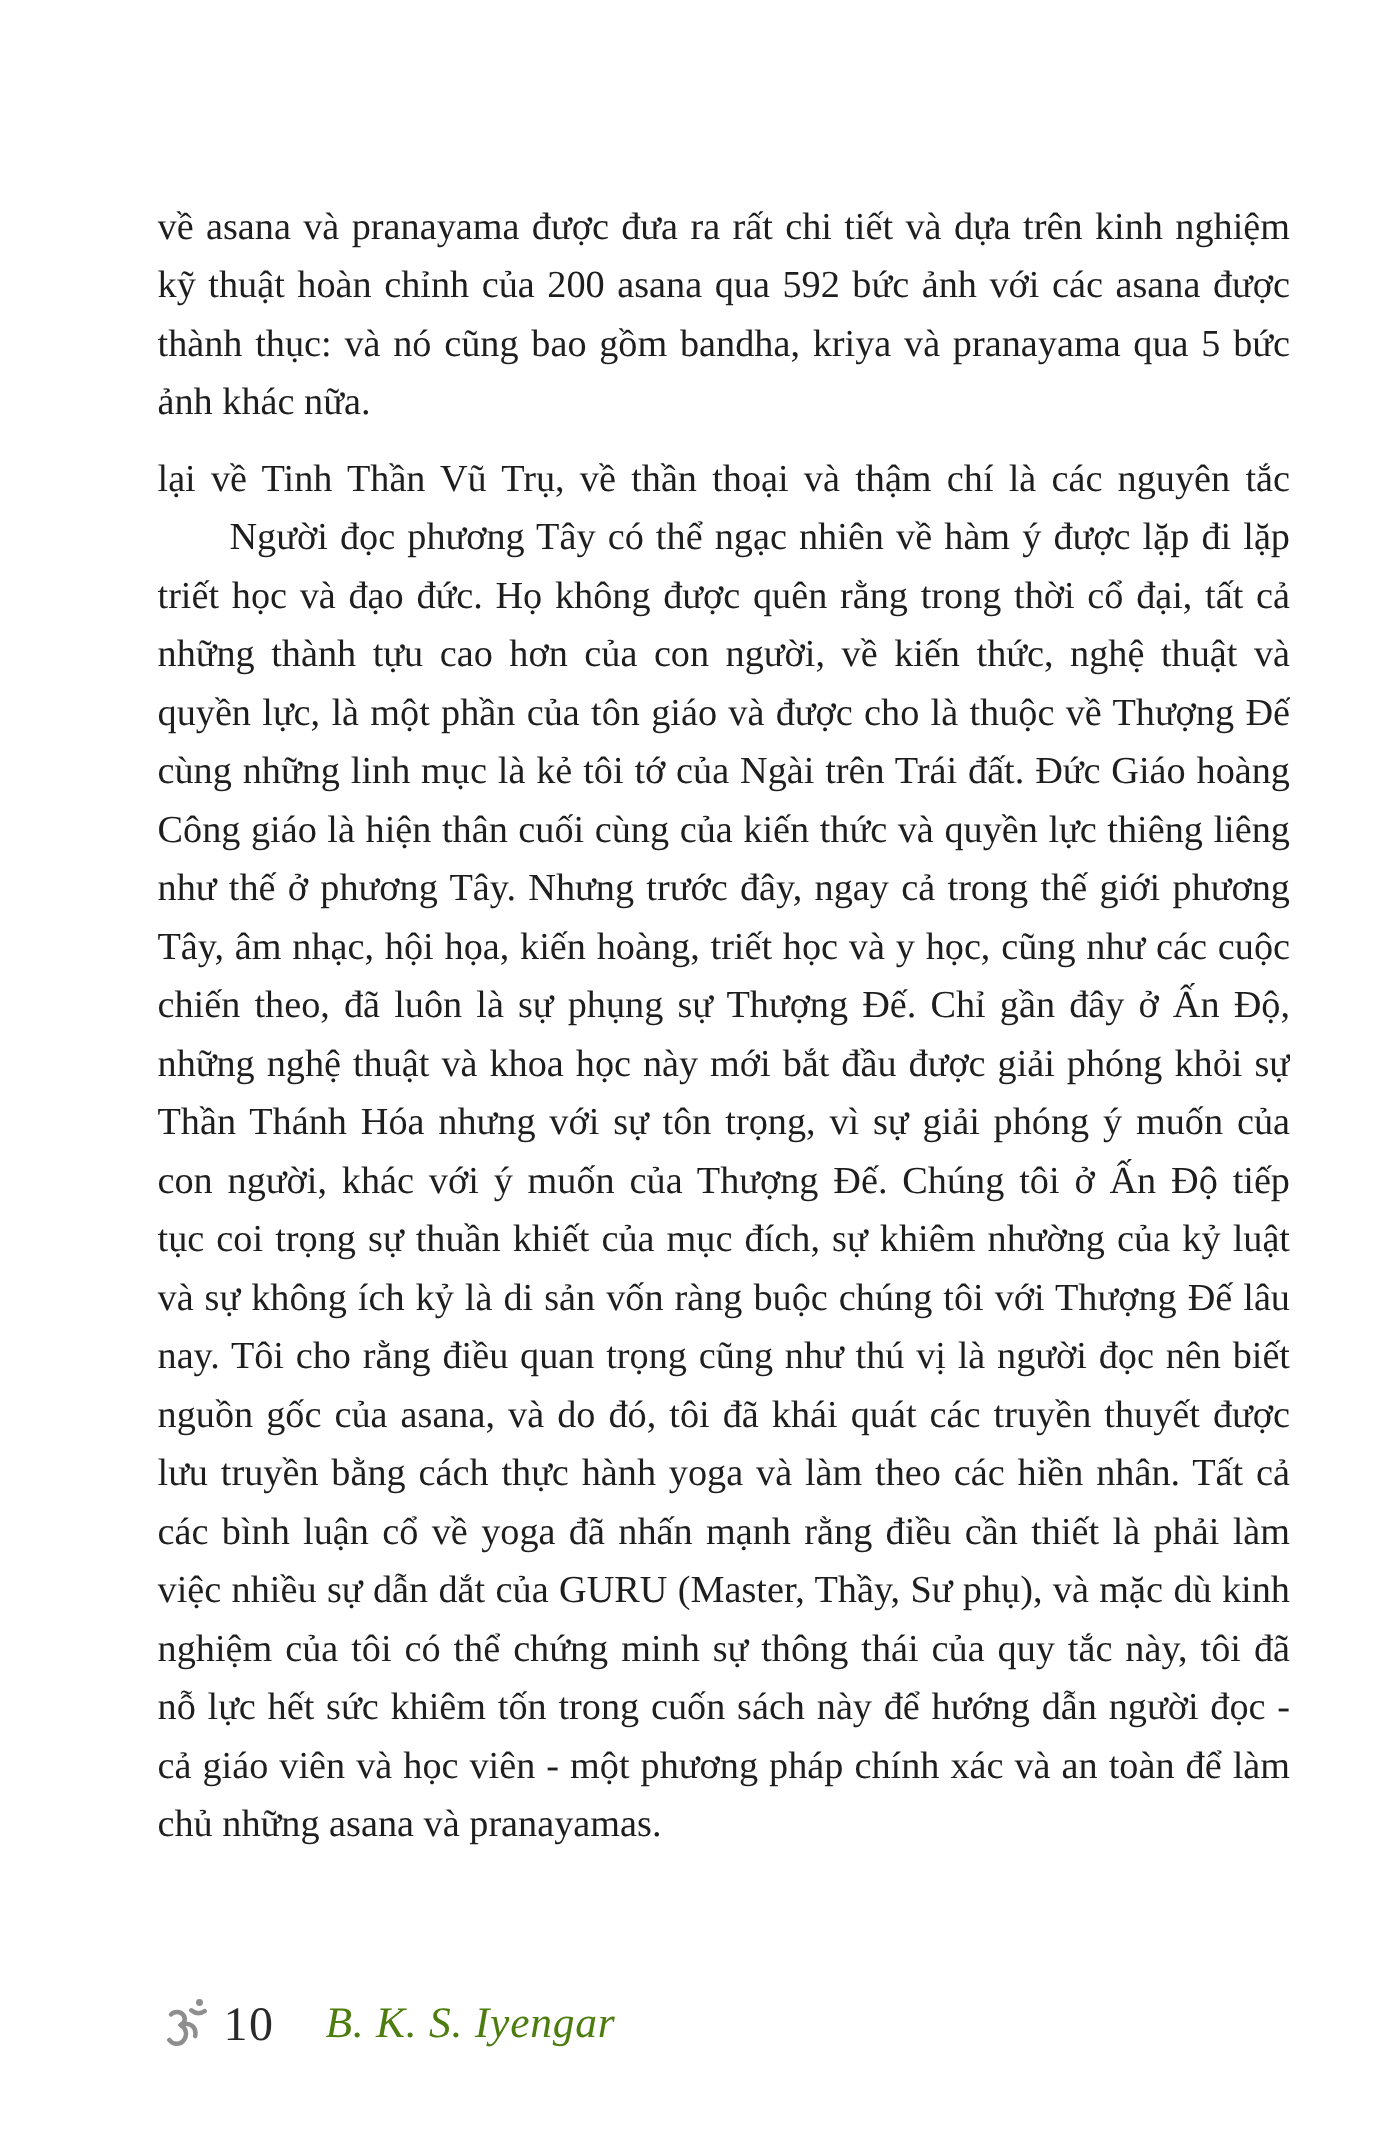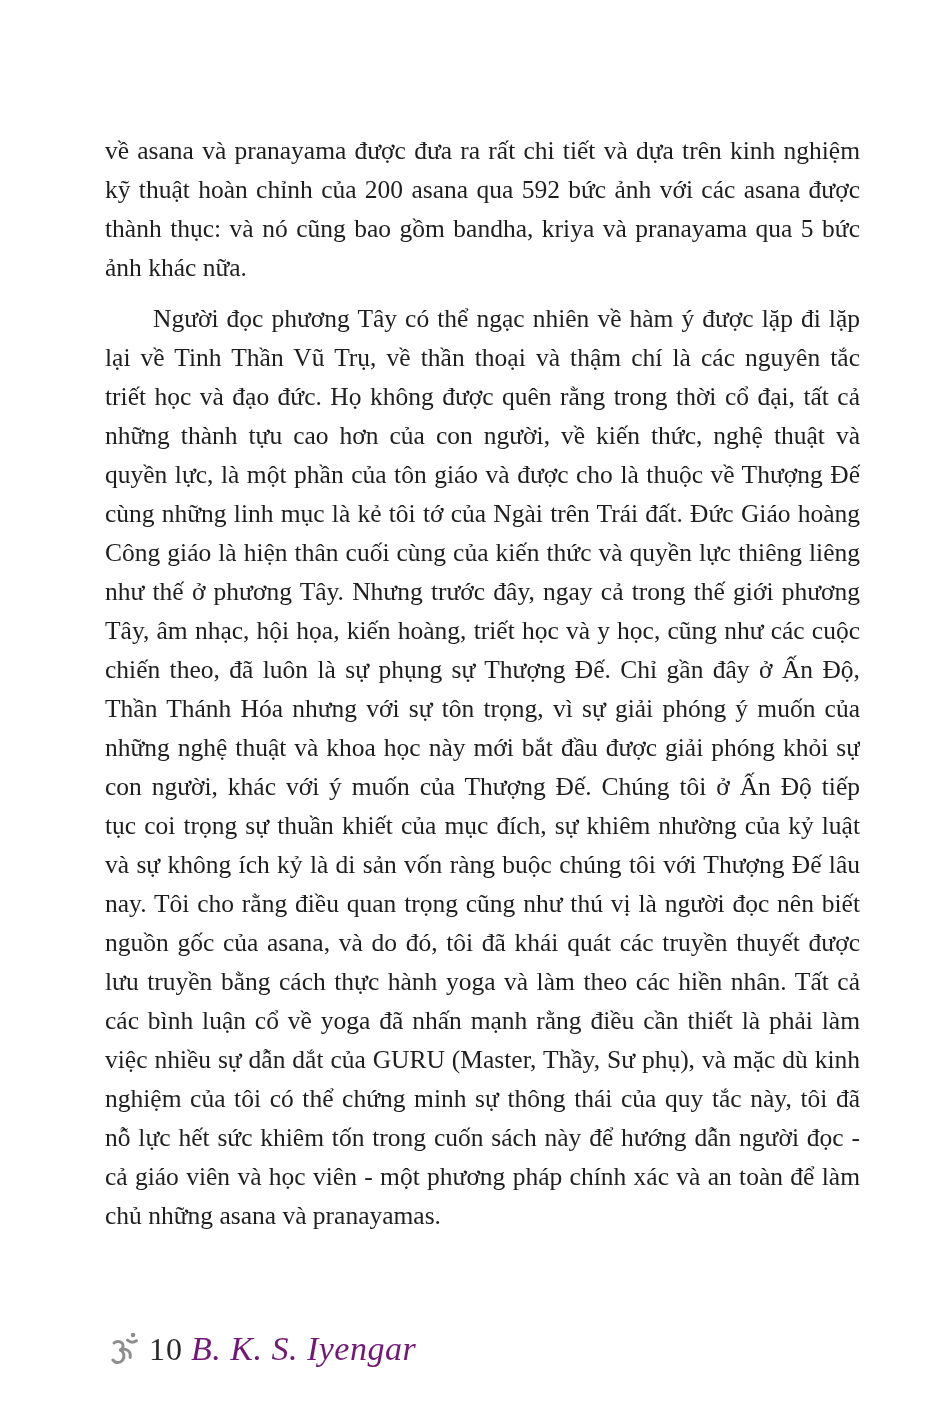--- a/index.html
+++ b/index.html
@@ -53,54 +53,54 @@
     display: flex;
     align-items: flex-end;
   }
   .page-num {
     font-size: 32px;
     color: #2a2a2a;
     margin-left: 9px;
     letter-spacing: 1px;
   }
   .author {
-    font-size: 34px;
+    font-size: 29px;
     font-style: italic;
-    color: #701a75;
-    margin-left: 8px;
+    color: #4d7c0f;
+    margin-left: 34px;
     letter-spacing: 0.5px;
   }
 </style>
 </head>
 <body>
 
 <div class="page">
 
   <main class="text-block">
 
     <section class="paragraph first">
       <div class="line">về asana và pranayama được đưa ra rất chi tiết và dựa trên kinh nghiệm</div>
       <div class="line">kỹ thuật hoàn chỉnh của 200 asana qua 592 bức ảnh với các asana được</div>
       <div class="line">thành thục: và nó cũng bao gồm bandha, kriya và pranayama qua 5 bức</div>
       <div class="line para-end">ảnh khác nữa.</div>
     </section>
 
     <section class="paragraph second">
+      <div class="line">lại về Tinh Thần Vũ Trụ, về thần thoại và thậm chí là các nguyên tắc</div>
       <div class="line indent">Người đọc phương Tây có thể ngạc nhiên về hàm ý được lặp đi lặp</div>
-      <div class="line">lại về Tinh Thần Vũ Trụ, về thần thoại và thậm chí là các nguyên tắc</div>
       <div class="line">triết học và đạo đức. Họ không được quên rằng trong thời cổ đại, tất cả</div>
       <div class="line">những thành tựu cao hơn của con người, về kiến thức, nghệ thuật và</div>
       <div class="line">quyền lực, là một phần của tôn giáo và được cho là thuộc về Thượng Đế</div>
       <div class="line">cùng những linh mục là kẻ tôi tớ của Ngài trên Trái đất. Đức Giáo hoàng</div>
       <div class="line">Công giáo là hiện thân cuối cùng của kiến thức và quyền lực thiêng liêng</div>
       <div class="line">như thế ở phương Tây. Nhưng trước đây, ngay cả trong thế giới phương</div>
       <div class="line">Tây, âm nhạc, hội họa, kiến hoàng, triết học và y học, cũng như các cuộc</div>
       <div class="line">chiến theo, đã luôn là sự phụng sự Thượng Đế. Chỉ gần đây ở Ấn Độ,</div>
+      <div class="line">những nghệ thuật và khoa học này mới bắt đầu được giải phóng khỏi sự</div>
       <div class="line">Thần Thánh Hóa nhưng với sự tôn trọng, vì sự giải phóng ý muốn của</div>
-      <div class="line">những nghệ thuật và khoa học này mới bắt đầu được giải phóng khỏi sự</div>
       <div class="line">con người, khác với ý muốn của Thượng Đế. Chúng tôi ở Ấn Độ tiếp</div>
       <div class="line">tục coi trọng sự thuần khiết của mục đích, sự khiêm nhường của kỷ luật</div>
       <div class="line">và sự không ích kỷ là di sản vốn ràng buộc chúng tôi với Thượng Đế lâu</div>
       <div class="line">nay. Tôi cho rằng điều quan trọng cũng như thú vị là người đọc nên biết</div>
       <div class="line">nguồn gốc của asana, và do đó, tôi đã khái quát các truyền thuyết được</div>
       <div class="line">lưu truyền bằng cách thực hành yoga và làm theo các hiền nhân. Tất cả</div>
       <div class="line">các bình luận cổ về yoga đã nhấn mạnh rằng điều cần thiết là phải làm</div>
       <div class="line">việc nhiều sự dẫn dắt của GURU (Master, Thầy, Sư phụ), và mặc dù kinh</div>
       <div class="line">nghiệm của tôi có thể chứng minh sự thông thái của quy tắc này, tôi đã</div>
       <div class="line">nỗ lực hết sức khiêm tốn trong cuốn sách này để hướng dẫn người đọc -</div>

